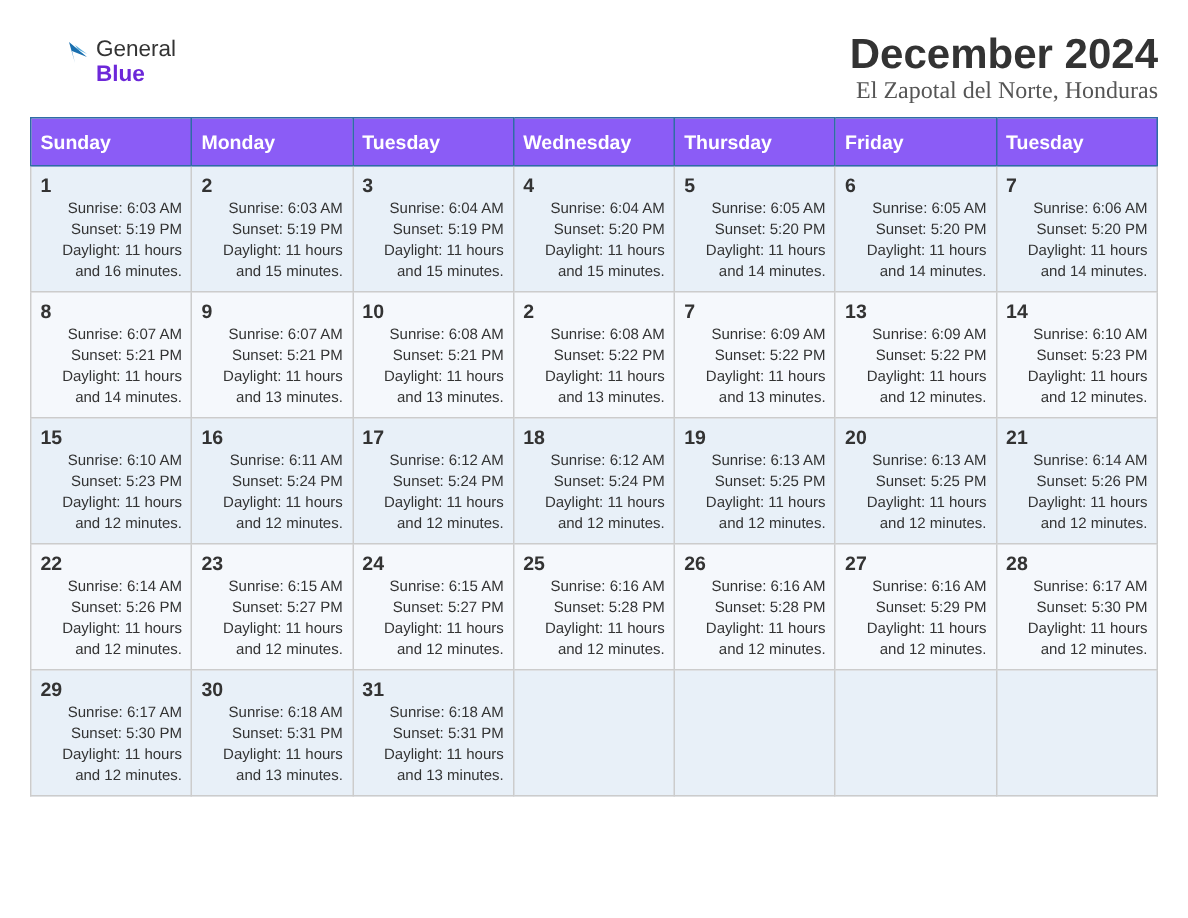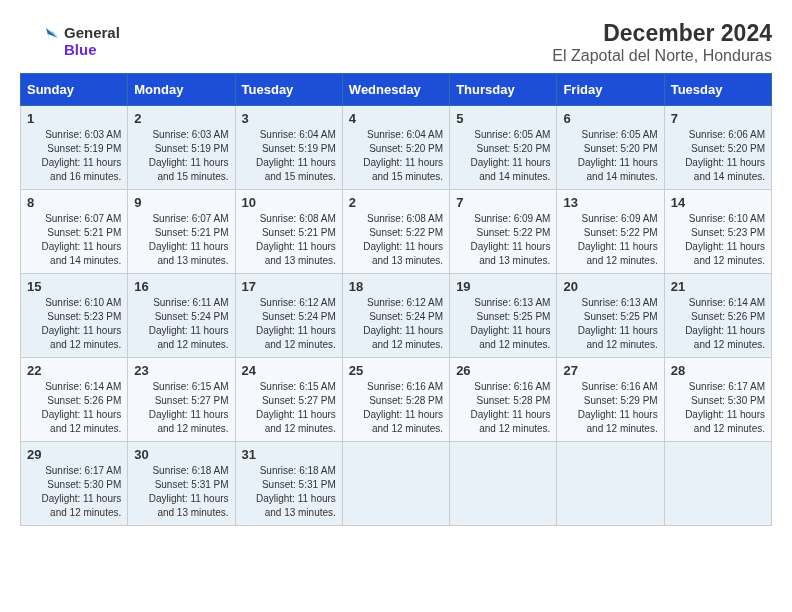--- a/index.html
+++ b/index.html
@@ -18,36 +18,37 @@
     }
     .logo {
       display: flex;
       align-items: center;
       gap: 4px;
     }
     .title-block {
       text-align: right;
     }
     .month-title {
-      font-size: 23px;
+      font-size: 28px;
       font-weight: bold;
       color: #333;
       margin-left: 18px;
     }
     .location {
       font-size: 16px;
       color: #555;
+      font-family: Liberation Serif, serif;
     }
     table {
       width: 100%;
       border-collapse: collapse;
       table-layout: fixed;
     }
     thead tr th {
-      background-color: #1d4ed8;
+      background-color: #8b5cf6;
       color: #fff;
       font-size: 13px;
       font-weight: bold;
       padding: 8px 6px;
       text-align: left;
       border: 1px solid #2e6da4;
     }
     tbody tr td {
       vertical-align: top;
       padding: 5px 6px;
@@ -82,21 +83,21 @@
 <body>
 
 <div class="header">
   <div class="logo">
   <div style="display:flex;align-items:center;gap:2px;">
     <svg width="42" height="42" viewBox="0 0 42 42">
       <polygon points="26,8 38,18 28,14 30,22" fill="#1a6faf"></polygon>
       <polygon points="30,10 38,16 32,13" fill="#5aaddc"></polygon>
     </svg>
     <div style="line-height:1.15;">
-      <div style="font-size:15px;font-weight:bold;color:#333;">General</div>
+      <div style="font-size:15px;font-weight:normal;color:#333;">General</div>
       <div style="font-size:15px;font-weight:bold;color:#6d28d9;">Blue</div>
     </div>
   </div>
 </div>
   <div class="title-block">
     <div class="month-title">December 2024</div>
     <div class="location">El Zapotal del Norte, Honduras</div>
   </div>
 </div>
 

